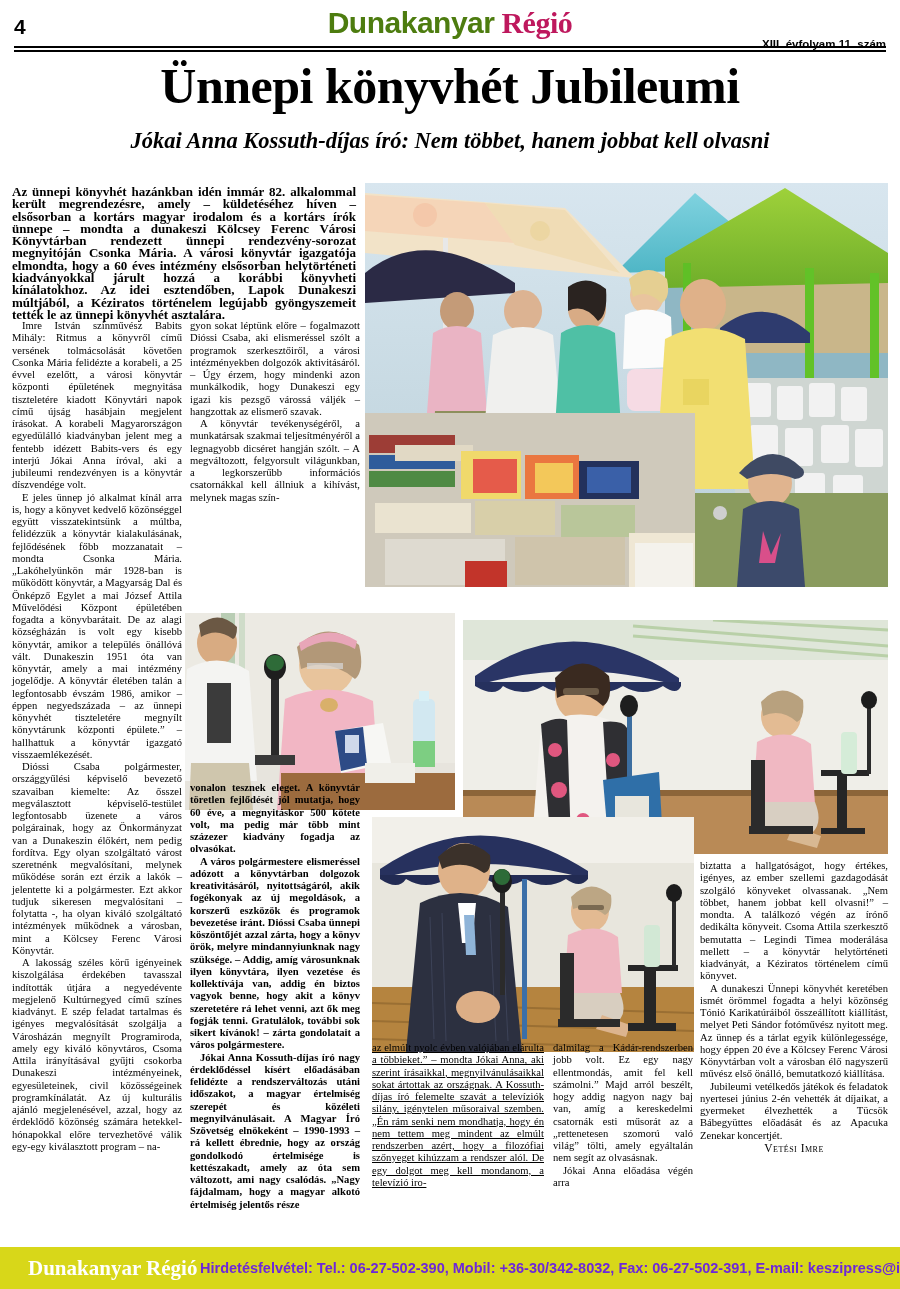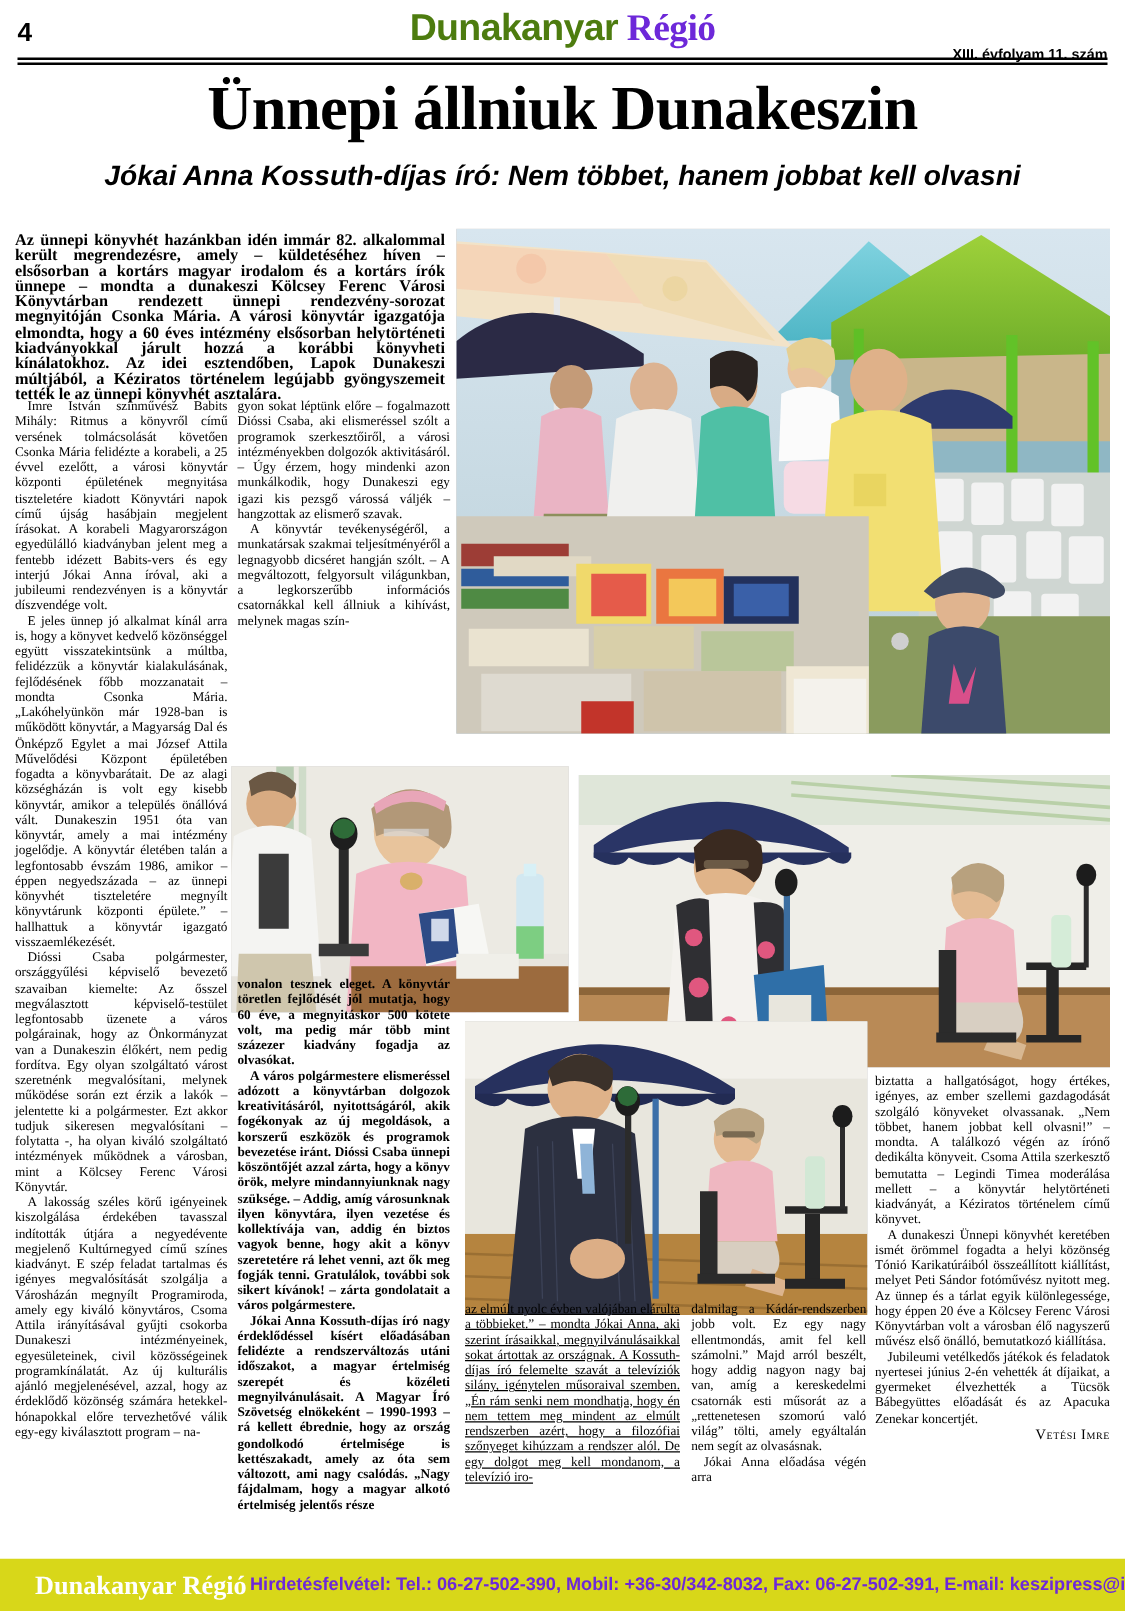--- a/index.html
+++ b/index.html
@@ -4,51 +4,51 @@
 <style>
   html,body{margin:0;padding:0;background:#ffffff;}
   body{width:900px;height:1289px;font-family:"Liberation Serif",serif;color:#000;position:relative;overflow:hidden;}
   .page{width:900px;height:1289px;position:relative;background:#fff;}
 
   
   .masthead{position:absolute;left:0;top:0;width:900px;height:52px;}
   .pagenum{position:absolute;left:14px;top:16px;font-family:"Liberation Sans",sans-serif;font-weight:bold;font-size:21px;line-height:21px;}
   .mast-title{position:absolute;left:0;top:6px;width:900px;text-align:center;font-family:"Liberation Serif",serif;font-weight:bold;font-size:30px;letter-spacing:-0.5px;line-height:34px;white-space:nowrap;}
   .mast-title .a{color:#4d7c0f;font-family:Liberation Sans, sans-serif;}
-  .mast-title .b{color:#6d28d9;}
+  .mast-title .b{color:#be185d;}
   .issue{position:absolute;right:14px;top:38px;font-family:"Liberation Sans",sans-serif;font-size:11.5px;line-height:12px;font-weight:600;}
   .rule-top{position:absolute;left:14px;top:46px;width:872px;height:1.5px;background:#000;}
   .rule-top2{position:absolute;left:14px;top:50px;width:872px;height:1.5px;background:#000;}
 
   
   .headline{position:absolute;left:0;top:58px;width:900px;text-align:center;
      font-family:"Liberation Serif",serif;font-weight:bold;font-size:50px;line-height:56px;
      letter-spacing:-0.5px;white-space:nowrap;}
   .subhead{position:absolute;left:0;top:128px;width:900px;text-align:center;
-     font-family:Liberation Sans, sans-serif;font-weight:bold;font-style:italic;font-size:22.5px;line-height:26px;white-space:nowrap;}
+     font-family:Liberation Serif, serif;font-weight:bold;font-style:italic;font-size:22.5px;line-height:26px;white-space:nowrap;}
 
   
   .lead{position:absolute;left:12px;top:186px;width:344px;
      font-family:"Liberation Serif",serif;font-weight:bold;font-size:13px;line-height:12.3px;
      text-align:justify;hyphens:auto;}
 
   
   .col{position:absolute;font-family:"Liberation Serif",serif;font-size:10.6px;line-height:12.25px;
        text-align:justify;hyphens:auto;}
   .col p{margin:0;text-indent:10px;}
   .col p.noind{text-indent:0;}
 
   #col1{left:12px;top:320px;width:170px;}
   #col2{left:190px;top:320px;width:170px;}
   #col2b{left:190px;top:782px;width:170px;font-weight:bold;}
   #col3{left:372px;top:1042px;width:172px;text-decoration:underline;}
   #col4{left:553px;top:1042px;width:140px;}
   #col5{left:700px;top:860px;width:188px;}
 
-  .byline{margin-top:4px;text-align:right;font-variant:small-caps;font-size:11.5px;letter-spacing:0.5px;}
+  .byline{margin-top:4px;text-align:center;font-variant:small-caps;font-size:11.5px;letter-spacing:0.5px;}
 
   
   .photo{position:absolute;overflow:hidden;background:#cfcfcf;}
 
   
   #photo1{left:365px;top:183px;width:523px;height:404px;}
   
   #photo2{left:185px;top:613px;width:270px;height:197px;}
   
   #photo3{left:463px;top:620px;width:425px;height:234px;}
@@ -71,21 +71,21 @@
     <div class="pagenum">4</div>
     <div class="mast-title">
       <span class="a">Dunakanyar</span>
       <span class="b">Régió</span>
     </div>
     <div class="issue">XIII. évfolyam 11. szám</div>
     <div class="rule-top"></div>
     <div class="rule-top2"></div>
   </div>
 
-  <div class="headline">Ünnepi állniuk Dunakeszin</div>
+  <div class="headline">Ünnepi könyvhét Jubileumi</div>
   <div class="subhead">Jókai Anna Kossuth-díjas író: Nem többet, hanem jobbat kell olvasni</div>
 
   <div class="lead">Az ünnepi könyvhét hazánkban idén immár 82. alkalommal került megrendezésre, amely – küldetéséhez híven – elsősorban a kortárs magyar irodalom és a kortárs írók ünnepe – mondta a dunakeszi Kölcsey Ferenc Városi Könyvtárban rendezett ünnepi rendezvény-sorozat megnyitóján Csonka Mária. A városi könyvtár igazgatója elmondta, hogy a 60 éves intézmény elsősorban helytörténeti kiadványokkal járult hozzá a korábbi könyvheti kínálatokhoz. Az idei esztendőben, Lapok Dunakeszi múltjából, a Kéziratos történelem legújabb gyöngyszemeit tették le az ünnepi könyvhét asztalára.</div>
 
   <div class="photo" id="photo1">
     <svg width="523" height="404" viewBox="0 0 523 404" preserveAspectRatio="none">
       <defs>
         <linearGradient id="g1" x1="0" y1="0" x2="0" y2="1">
           <stop offset="0" stop-color="#d8e6ef"></stop>
             <stop offset="1" stop-color="#b9cfd8"></stop>

